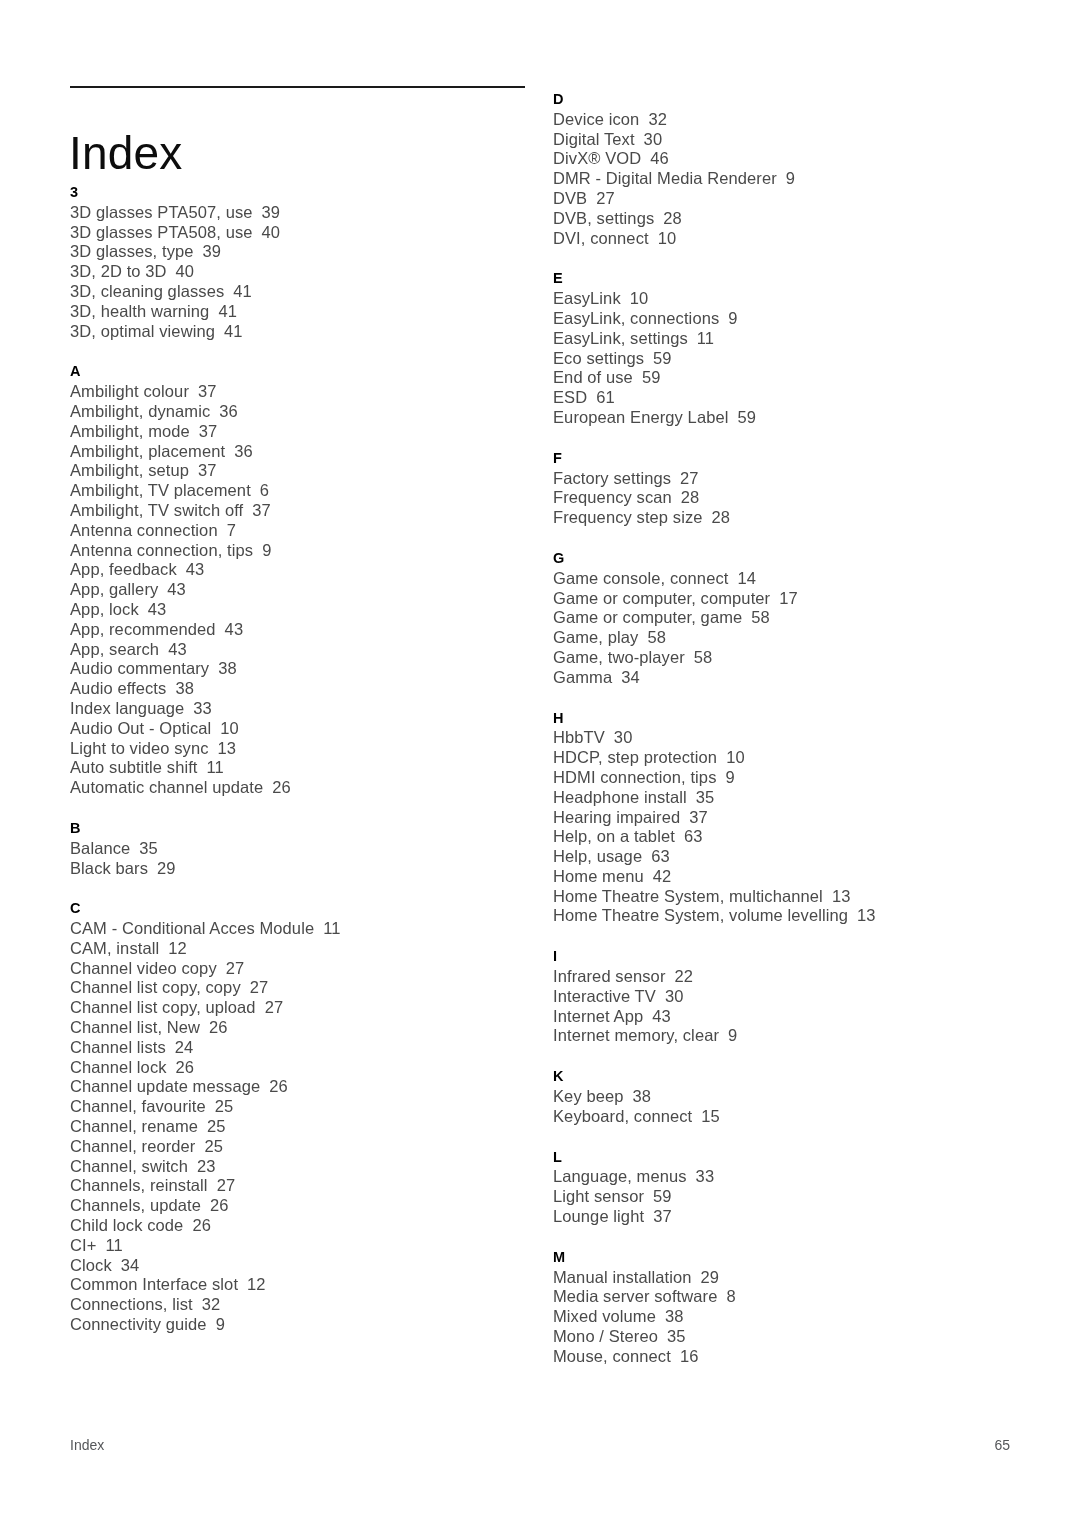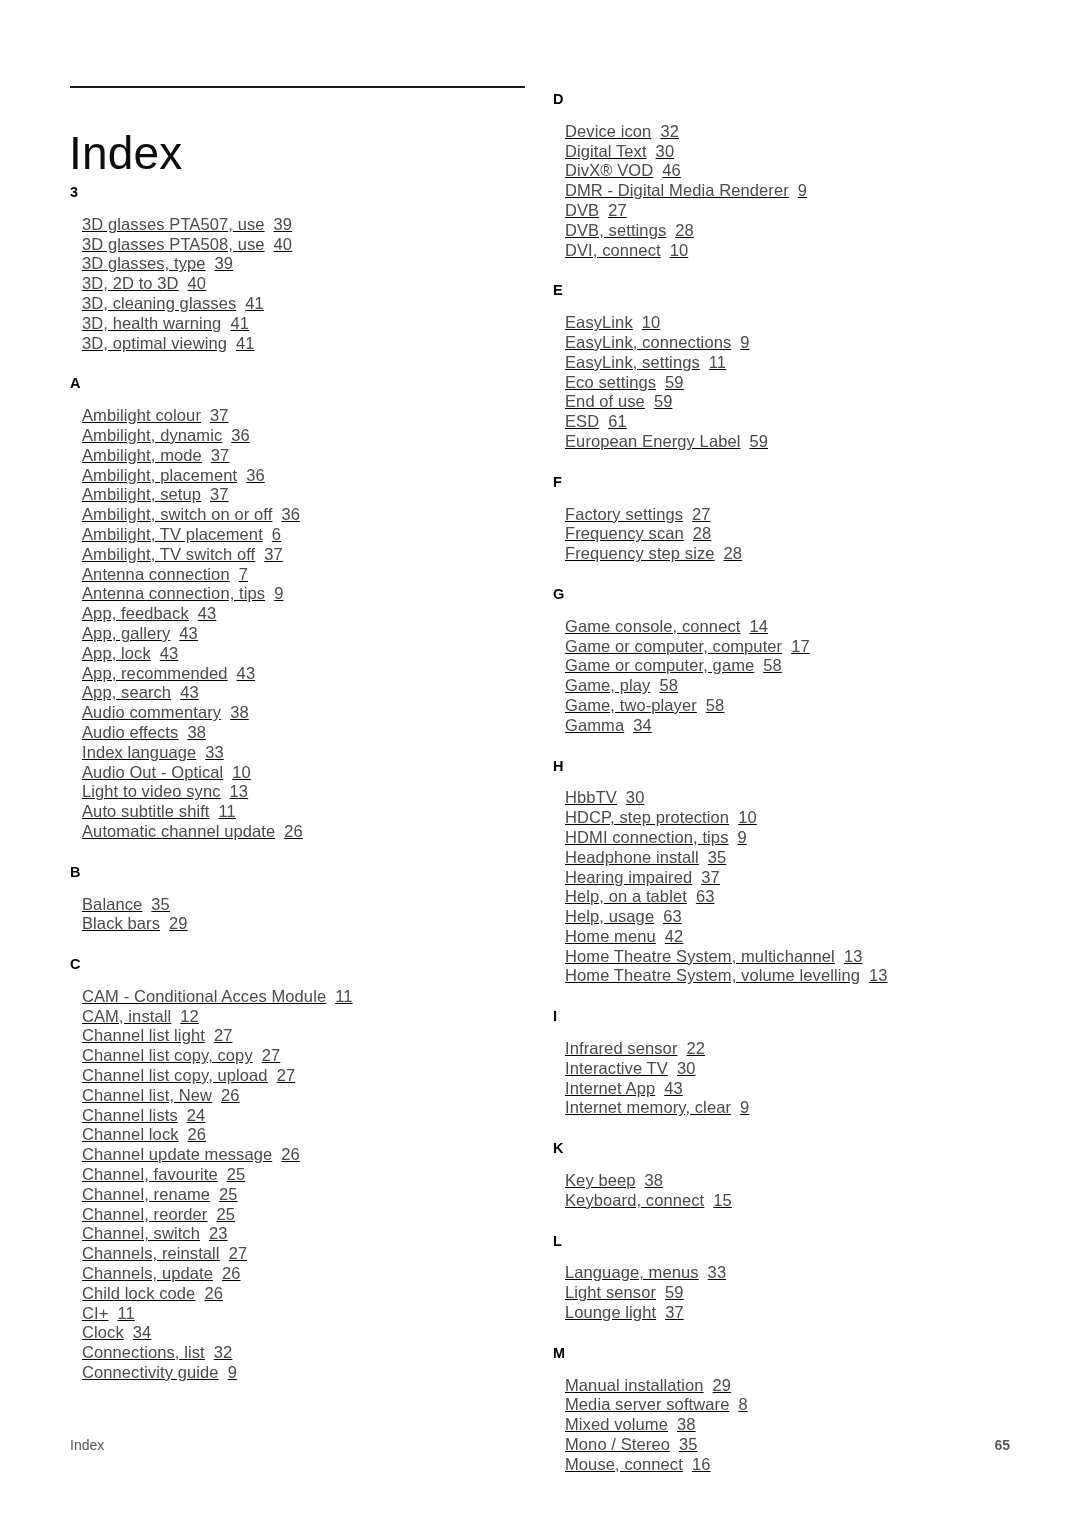--- a/index.html
+++ b/index.html
@@ -64,23 +64,22 @@
   .section-letter {
     font-size: 14.5px;
     font-weight: bold;
     color: #000000;
     line-height: 19.8px;
     letter-spacing: 0.2px;
   }
 
   .entry-list {
     list-style: none;
-    margin: 12px;
+    margin: 0;
     padding: 0;
-    text-decoration: underline;
   }
   .index-entry {
     font-size: 16.5px;
     font-weight: 300;
     color: #4a4a4a;
     line-height: 19.8px;
     white-space: nowrap;
     letter-spacing: 0.1px;
   }
   .entry-term { }
@@ -102,21 +101,21 @@
     top: 0;
     font-size: 14px;
     font-weight: 300;
     color: #55575a;
   }
   .footer-page {
     position: absolute;
     right: 0;
     top: 0;
     font-size: 14px;
-    font-weight: 700;
+    font-weight: 400;
     color: #55575a;
   }
 </style>
 </head>
 <body>
 
 <div class="page">
 
   <div class="title-rule"></div>
   <h1 class="page-title">Index</h1>
@@ -136,21 +135,20 @@
           </ul>
         </div>
         <div class="index-section">
           <div class="section-letter">A</div>
           <ul class="entry-list">
             <li class="index-entry"><span class="entry-term">Ambilight colour</span><span class="entry-page">37</span></li>
             <li class="index-entry"><span class="entry-term">Ambilight, dynamic</span><span class="entry-page">36</span></li>
             <li class="index-entry"><span class="entry-term">Ambilight, mode</span><span class="entry-page">37</span></li>
             <li class="index-entry"><span class="entry-term">Ambilight, placement</span><span class="entry-page">36</span></li>
             <li class="index-entry"><span class="entry-term">Ambilight, setup</span><span class="entry-page">37</span></li>
-            <li class="index-entry"><span class="entry-term">Ambilight, switch on or off</span><span class="entry-page">36</span></li>
             <li class="index-entry"><span class="entry-term">Ambilight, TV placement</span><span class="entry-page">6</span></li>
             <li class="index-entry"><span class="entry-term">Ambilight, TV switch off</span><span class="entry-page">37</span></li>
             <li class="index-entry"><span class="entry-term">Antenna connection</span><span class="entry-page">7</span></li>
             <li class="index-entry"><span class="entry-term">Antenna connection, tips</span><span class="entry-page">9</span></li>
             <li class="index-entry"><span class="entry-term">App, feedback</span><span class="entry-page">43</span></li>
             <li class="index-entry"><span class="entry-term">App, gallery</span><span class="entry-page">43</span></li>
             <li class="index-entry"><span class="entry-term">App, lock</span><span class="entry-page">43</span></li>
             <li class="index-entry"><span class="entry-term">App, recommended</span><span class="entry-page">43</span></li>
             <li class="index-entry"><span class="entry-term">App, search</span><span class="entry-page">43</span></li>
             <li class="index-entry"><span class="entry-term">Audio commentary</span><span class="entry-page">38</span></li>
@@ -167,36 +165,37 @@
           <ul class="entry-list">
             <li class="index-entry"><span class="entry-term">Balance</span><span class="entry-page">35</span></li>
             <li class="index-entry"><span class="entry-term">Black bars</span><span class="entry-page">29</span></li>
           </ul>
         </div>
         <div class="index-section">
           <div class="section-letter">C</div>
           <ul class="entry-list">
             <li class="index-entry"><span class="entry-term">CAM - Conditional Acces Module</span><span class="entry-page">11</span></li>
             <li class="index-entry"><span class="entry-term">CAM, install</span><span class="entry-page">12</span></li>
-            <li class="index-entry"><span class="entry-term">Channel list light</span><span class="entry-page">27</span></li>
+            <li class="index-entry"><span class="entry-term">Channel video copy</span><span class="entry-page">27</span></li>
             <li class="index-entry"><span class="entry-term">Channel list copy, copy</span><span class="entry-page">27</span></li>
             <li class="index-entry"><span class="entry-term">Channel list copy, upload</span><span class="entry-page">27</span></li>
             <li class="index-entry"><span class="entry-term">Channel list, New</span><span class="entry-page">26</span></li>
             <li class="index-entry"><span class="entry-term">Channel lists</span><span class="entry-page">24</span></li>
             <li class="index-entry"><span class="entry-term">Channel lock</span><span class="entry-page">26</span></li>
             <li class="index-entry"><span class="entry-term">Channel update message</span><span class="entry-page">26</span></li>
             <li class="index-entry"><span class="entry-term">Channel, favourite</span><span class="entry-page">25</span></li>
             <li class="index-entry"><span class="entry-term">Channel, rename</span><span class="entry-page">25</span></li>
             <li class="index-entry"><span class="entry-term">Channel, reorder</span><span class="entry-page">25</span></li>
             <li class="index-entry"><span class="entry-term">Channel, switch</span><span class="entry-page">23</span></li>
             <li class="index-entry"><span class="entry-term">Channels, reinstall</span><span class="entry-page">27</span></li>
             <li class="index-entry"><span class="entry-term">Channels, update</span><span class="entry-page">26</span></li>
             <li class="index-entry"><span class="entry-term">Child lock code</span><span class="entry-page">26</span></li>
             <li class="index-entry"><span class="entry-term">CI+</span><span class="entry-page">11</span></li>
             <li class="index-entry"><span class="entry-term">Clock</span><span class="entry-page">34</span></li>
+            <li class="index-entry"><span class="entry-term">Common Interface slot</span><span class="entry-page">12</span></li>
             <li class="index-entry"><span class="entry-term">Connections, list</span><span class="entry-page">32</span></li>
             <li class="index-entry"><span class="entry-term">Connectivity guide</span><span class="entry-page">9</span></li>
           </ul>
         </div>
       </div>
     <div class="column column-right" id="col-right">
         <div class="index-section">
           <div class="section-letter">D</div>
           <ul class="entry-list">
             <li class="index-entry"><span class="entry-term">Device icon</span><span class="entry-page">32</span></li>

